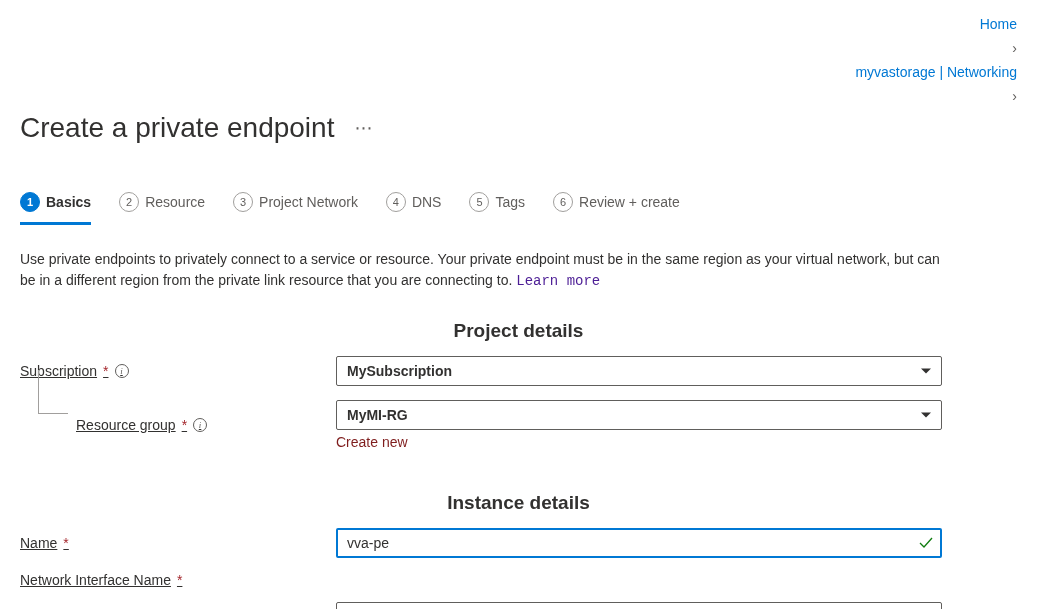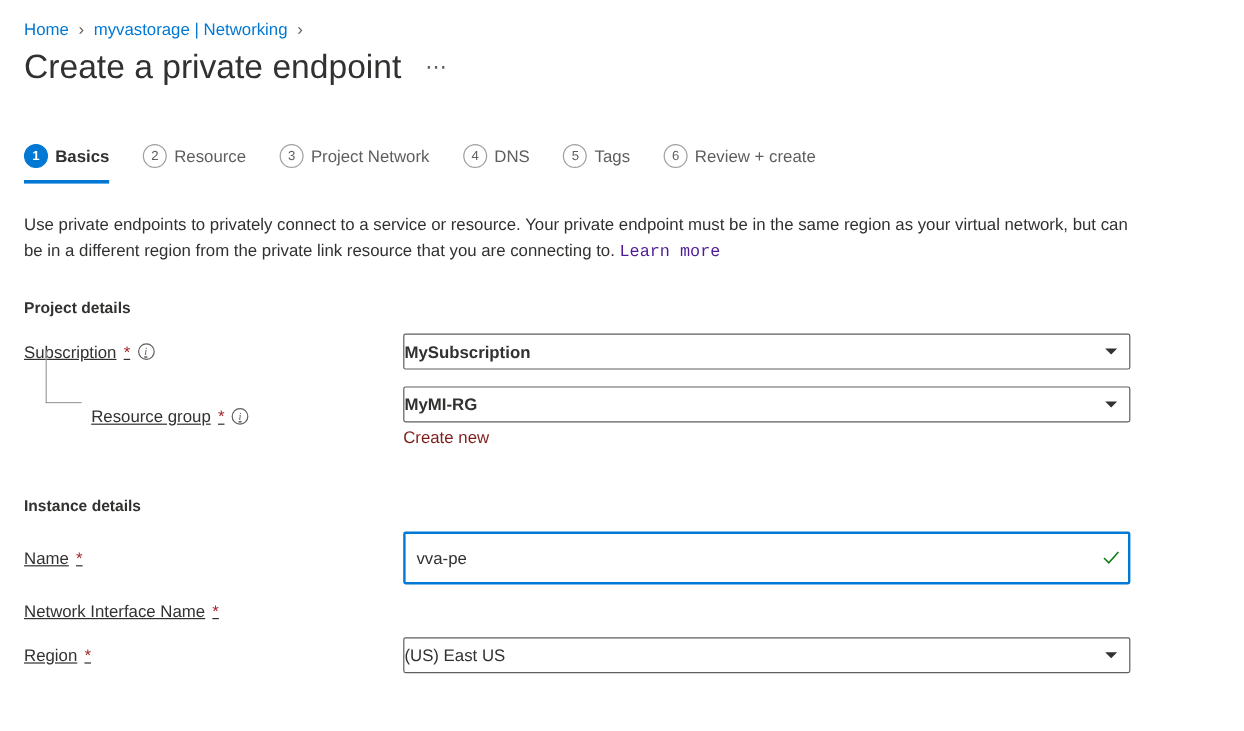--- a/index.html
+++ b/index.html
@@ -13,20 +13,21 @@
       color: #323130;
       padding: 16px 20px;
       font-size: 14px;
     }
     .breadcrumb {
       display: flex;
       align-items: flex-end;
       gap: 8px;
       font-size: 14px;
       margin-bottom: 8px;
+      flex-direction: column;
     }
     .breadcrumb a {
       color: #0078d4;
       text-decoration: none;
     }
     .breadcrumb .sep {
       color: #605e5c;
     }
     .page-title {
       font-size: 28px;
@@ -86,25 +87,26 @@
       line-height: 1.5;
       margin-bottom: 28px;
       max-width: 920px;
     }
     .intro-text a {
       color: #4c1d95;
       text-decoration: none;
       font-family: Liberation Mono, monospace;
     }
     .section-heading {
-      font-size: 13px;
+      font-size: 19px;
       font-weight: 600;
       color: #323130;
       margin-bottom: 14px;
       margin-top: 8px;
+      text-align: center;
     }
     .form-row {
       display: flex;
       align-items: center;
       margin-bottom: 14px;
     }
     .form-row.indented {
       padding-left: 56px;
       position: relative;
     }
@@ -149,21 +151,21 @@
     .input-col {
       flex: 1;
       max-width: 606px;
       position: relative;
     }
     .dropdown {
       width: 100%;
       height: 30px;
       border: 1px solid #605e5c;
       border-radius: 2px;
-      padding: 0 30px 0 0;
+      padding: 0 30px 0 10px;
       font-size: 14px;
       background: #ffffff;
       color: #323130;
       display: flex;
       align-items: center;
       position: relative;
       cursor: pointer;
     }
     .dropdown.bold {
       font-weight: 600;
@@ -174,21 +176,21 @@
       top: 50%;
       transform: translateY(-50%);
       width: 0;
       height: 0;
       border-left: 5px solid transparent;
       border-right: 5px solid transparent;
       border-top: 5px solid #323130;
     }
     .text-input {
       width: 100%;
-      height: 44px;
+      height: 30px;
       border: 1px solid #605e5c;
       border-radius: 2px;
       padding: 0 30px 0 10px;
       font-size: 14px;
       background: #ffffff;
       color: #323130;
       outline: none;
       font-family: inherit;
     }
     .text-input.focused {

